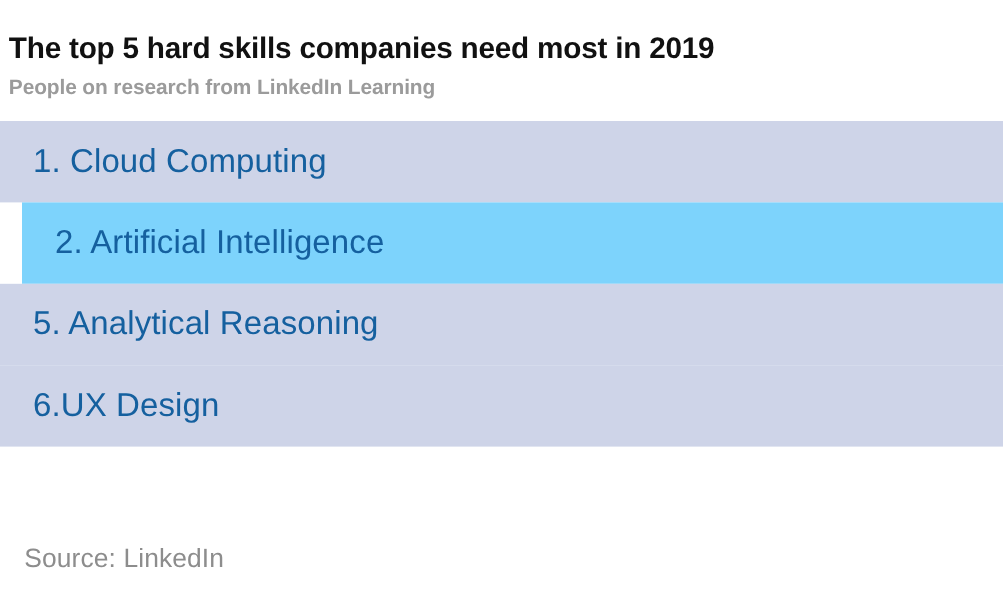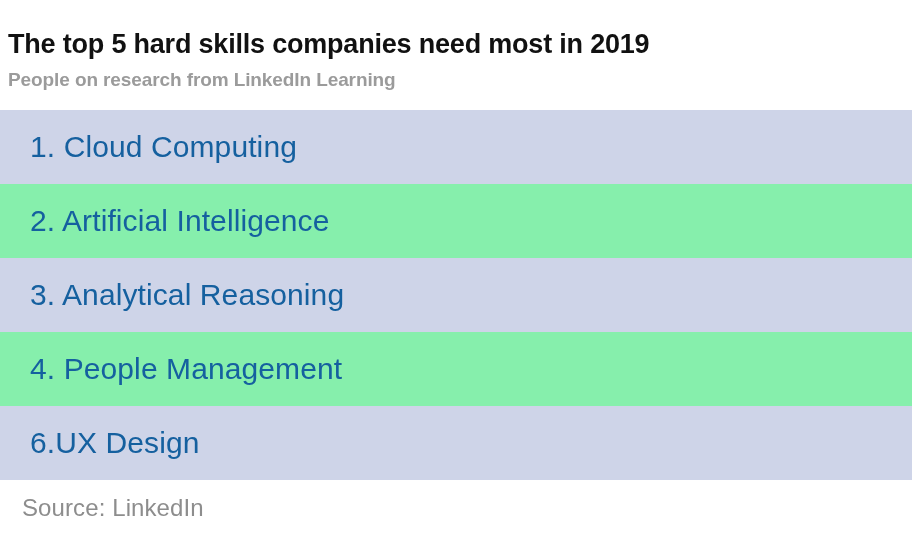--- a/index.html
+++ b/index.html
@@ -59,21 +59,21 @@
     padding: 0;
   }
   .rank-row {
     height: 74px;
     display: flex;
     align-items: center;
     box-sizing: border-box;
     padding-left: 30px;
   }
   .rank-row.band-dark  { background: #ced4e8; }
-  .rank-row.band-light { background: #86efac; }
+  .rank-row.band-light { background: #7dd3fc; margin-left: 20px; }
 
   .rank-label {
     font-size: 30px;
     line-height: 34px;
     color: #15609f;
     font-weight: normal;
     letter-spacing: 0.1px;
     white-space: nowrap;
   }
 
@@ -108,24 +108,21 @@
   </div>
 
   <ul class="rank-list">
     <li class="rank-row band-dark">
       <span class="rank-label">1. Cloud Computing</span>
     </li>
     <li class="rank-row band-light">
       <span class="rank-label">2. Artificial Intelligence</span>
     </li>
     <li class="rank-row band-dark">
-      <span class="rank-label">3. Analytical Reasoning</span>
-    </li>
-    <li class="rank-row band-light">
-      <span class="rank-label">4. People Management</span>
+      <span class="rank-label">5. Analytical Reasoning</span>
     </li>
     <li class="rank-row band-dark">
       <span class="rank-label">6.UX Design</span>
     </li>
   </ul>
 
   <div class="footer">
     <p class="source">Source: LinkedIn</p>
   </div>
 

